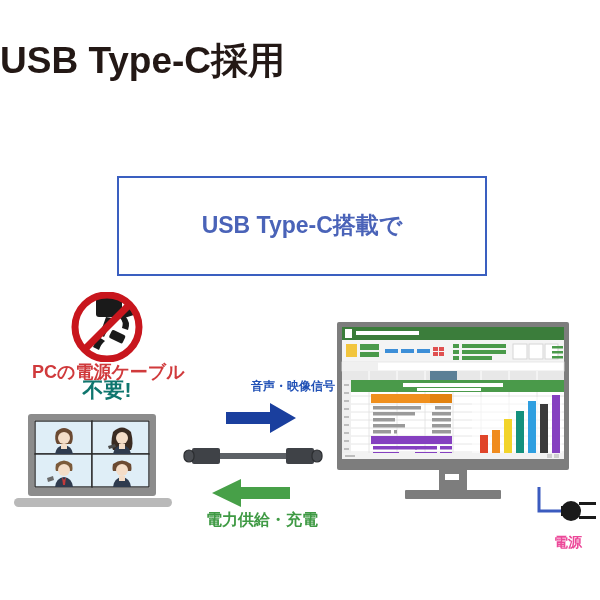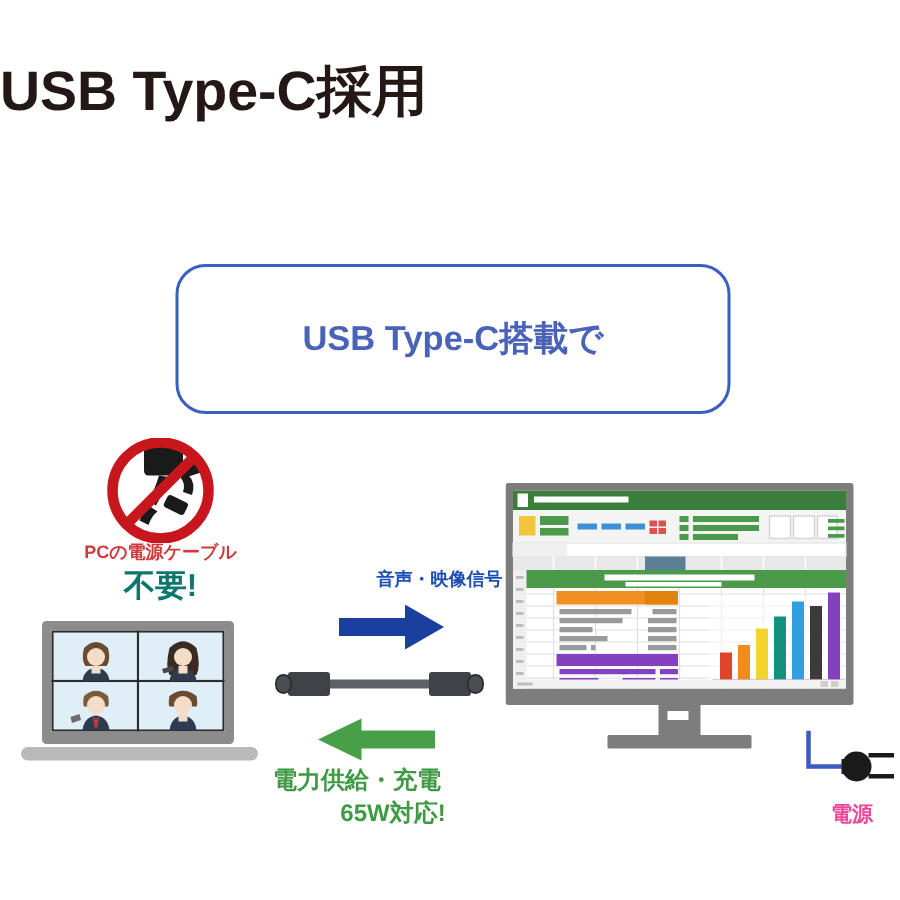--- a/index.html
+++ b/index.html
@@ -17,53 +17,53 @@
     white-space:nowrap;
   }
   .sub-title{
     position:absolute;left:0;top:107px;width:600px;text-align:center;
     font-size:27px;font-weight:bold;color:#1f4fb5;white-space:nowrap;
   }
 
   
   .callout{
     position:absolute;left:117px;top:176px;width:366px;height:96px;
-    border:2px solid #3a5fc0;border-radius:20px;background:#ffffff;
+    border:2px solid #3a5fc0;border-radius:0;background:#ffffff;
     display:flex;flex-direction:column;align-items:center;justify-content:center;
   }
   .callout-line{
     font-size:23px;font-weight:bold;color:#4a63b8;line-height:1.30;
     white-space:nowrap;
   }
 
   
   .nocable{position:absolute;left:32px;top:292px;width:150px;height:115px;}
   .nocable svg{position:absolute;left:22px;top:0;}
   .nocable-txt1{
     position:absolute;left:0;top:68px;width:150px;text-align:center;
-    font-size:12px;font-weight:bold;color:#d03a3c;white-space:nowrap;
+    font-size:18px;font-weight:bold;color:#d03a3c;white-space:nowrap;
   }
   .nocable-txt2{
     position:absolute;left:0;top:84px;width:150px;text-align:center;
     font-size:21px;font-weight:bold;color:#0f766e;white-space:nowrap;
   }
 
   
   .laptop{position:absolute;left:14px;top:414px;width:170px;height:100px;}
 
   
   .sig-av{
     position:absolute;left:185px;top:378px;width:150px;text-align:right;
     font-size:12px;font-weight:bold;color:#1f4fb5;white-space:nowrap;
   }
   .arrow-blue{position:absolute;left:226px;top:403px;}
   .cable{position:absolute;left:178px;top:443px;}
   .arrow-green{position:absolute;left:212px;top:479px;}
   .sig-pw1{
-    position:absolute;left:182px;top:510px;width:160px;
+    position:absolute;left:182px;top:510px;width:160px;text-align:center;
     font-size:16px;font-weight:bold;color:#3f9a44;white-space:nowrap;
   }
   .sig-pw2{
     position:absolute;left:182px;top:532px;width:160px;text-align:center;
     font-size:16px;font-weight:bold;color:#3f9a44;white-space:nowrap;
   }
 
   
   .monitor{position:absolute;left:337px;top:322px;width:250px;height:185px;}
   .plug-label{
@@ -162,21 +162,20 @@
     <rect x="6" y="7" width="10" height="12" rx="5" fill="#4a4d52" stroke="#2b2d30" stroke-width="1.2"></rect>
 
     <rect x="108" y="5" width="28" height="16" rx="2" fill="#3f4247"></rect>
     <rect x="134" y="7" width="10" height="12" rx="5" fill="#4a4d52" stroke="#2b2d30" stroke-width="1.2"></rect>
   </svg>
 
   <svg class="arrow-green" width="78" height="28" viewBox="0 0 78 28">
     <path d="M78 8 h-49 v-8 l-29 14 l29 14 v-8 h49z" fill="#47a048"></path>
   </svg>
   <div class="sig-pw1">電力供給・充電</div>
-  <div class="sig-pw2">65W対応!</div>
 
   <div class="monitor">
     <svg width="250" height="185" viewBox="0 0 250 185">
 
       <rect x="0" y="0" width="232" height="148" rx="2" fill="#7d7d7d"></rect>
       <rect x="5" y="5" width="222" height="132" fill="#ffffff"></rect>
 
       <rect x="5" y="5" width="222" height="13" fill="#3b7d3b"></rect>
       <rect x="8" y="7" width="7" height="9" fill="#ffffff"></rect>
       <rect x="19" y="9" width="63" height="4" fill="#ffffff"></rect>

